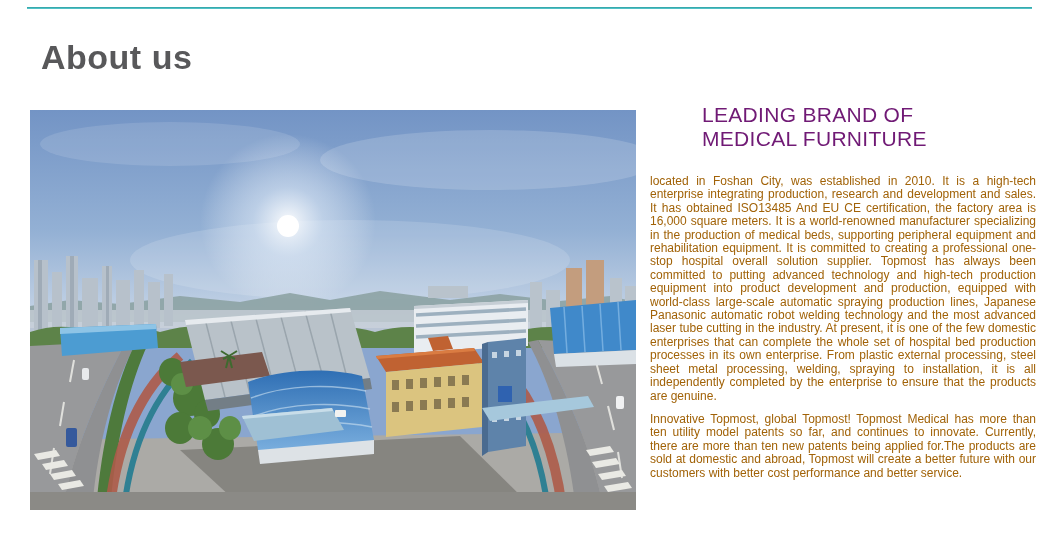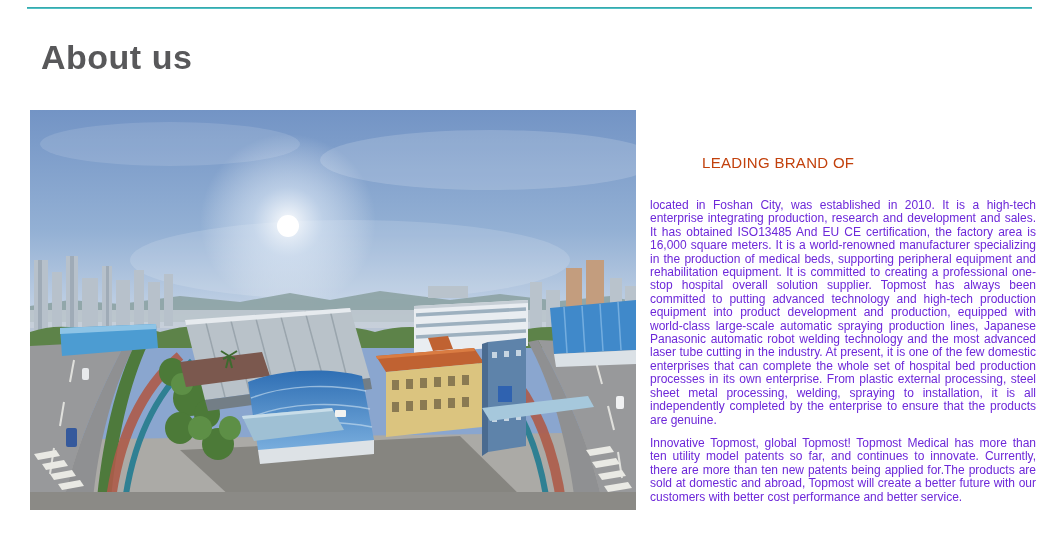--- a/index.html
+++ b/index.html
@@ -11,23 +11,23 @@
               background:#4fc2c6; border-top:1px solid #39a9ad; }
 
   .page-title { position:absolute; top:38px; left:41px;
                 font-size:34px; font-weight:700; color:#58585a; letter-spacing:0.5px; }
 
   .photo { position:absolute; left:30px; top:110px; width:606px; height:400px;
            overflow:hidden; background:#8aa6cf; }
   .photo svg { display:block; }
 
   .content { position:absolute; left:650px; top:103px; width:386px; }
-  .lead-heading { padding-left:52px; color:#c2410c; font-size:15px; line-height:24px;
-                  font-weight:400; letter-spacing:0.3px; margin-bottom:24px;margin-top:48px; }
-  .body-copy p { font-size:12px; line-height:13.4px; color:#6d28d9;
+  .lead-heading { padding-left:52px; color:#701a75; font-size:21px; line-height:24px;
+                  font-weight:400; letter-spacing:0.3px; margin-bottom:24px; }
+  .body-copy p { font-size:12px; line-height:13.4px; color:#a16207;
                  text-align:justify; margin-bottom:10px; }
 </style>
 </head>
 <body>
 
 <div class="page">
 
   <div class="top-line"></div>
 
   <h1 class="page-title">About us</h1>
@@ -222,20 +222,20 @@
         <polygon points="212,306 302,298 314,320 224,331" fill="#9fc0d4"></polygon>
         <polygon points="212,306 302,298 303,301 213,309" fill="#c8dde9"></polygon>
         <polygon points="452,298 558,286 564,297 460,311" fill="#a6c8dc"></polygon>
         <rect x="305" y="300" width="11" height="7" rx="1" fill="#f2f2f0"></rect>
         <path d="M196,258 l3,-12 l3,12 M199,246 l-8,-5 M199,246 l8,-5 M199,246 l-6,3 M199,246 l6,3" stroke="#3f6a2f" stroke-width="2" fill="none"></path>
       </g>
     </svg>
   </div>
 
   <div class="content">
-    <h2 class="lead-heading"><span>LEADING BRAND OF</span><br></h2>
+    <h2 class="lead-heading"><span>LEADING BRAND OF</span><br><span>MEDICAL FURNITURE</span></h2>
     <div class="body-copy">
       <p>located in Foshan City, was established in 2010.  It is a high-tech enterprise integrating production, research and development and sales. It has obtained ISO13485 And EU CE certification, the  factory area is 16,000 square meters. It is a world-renowned manufacturer specializing in the production of medical beds, supporting peripheral equipment and rehabilitation equipment. It is committed to creating a professional one-stop hospital overall solution supplier. Topmost has always been committed to putting advanced technology and high-tech production equipment into product development and production, equipped with world-class large-scale automatic spraying production lines, Japanese Panasonic automatic robot welding technology and the most advanced laser tube cutting in the industry. At present, it is one of the few domestic enterprises that can complete the whole set of hospital bed production processes in its own enterprise. From plastic external processing, steel sheet metal processing, welding, spraying to installation, it is all independently completed by the enterprise to ensure that the products are genuine.</p>
       <p>Innovative Topmost, global Topmost! Topmost Medical has more than ten utility model patents so far, and continues to innovate. Currently, there are more than ten new patents being applied for.The products are sold at domestic  and abroad, Topmost will create a better future with our customers with better cost performance and better service.</p>
     </div>
   </div>
 
 </div>
 
 </body></html>

